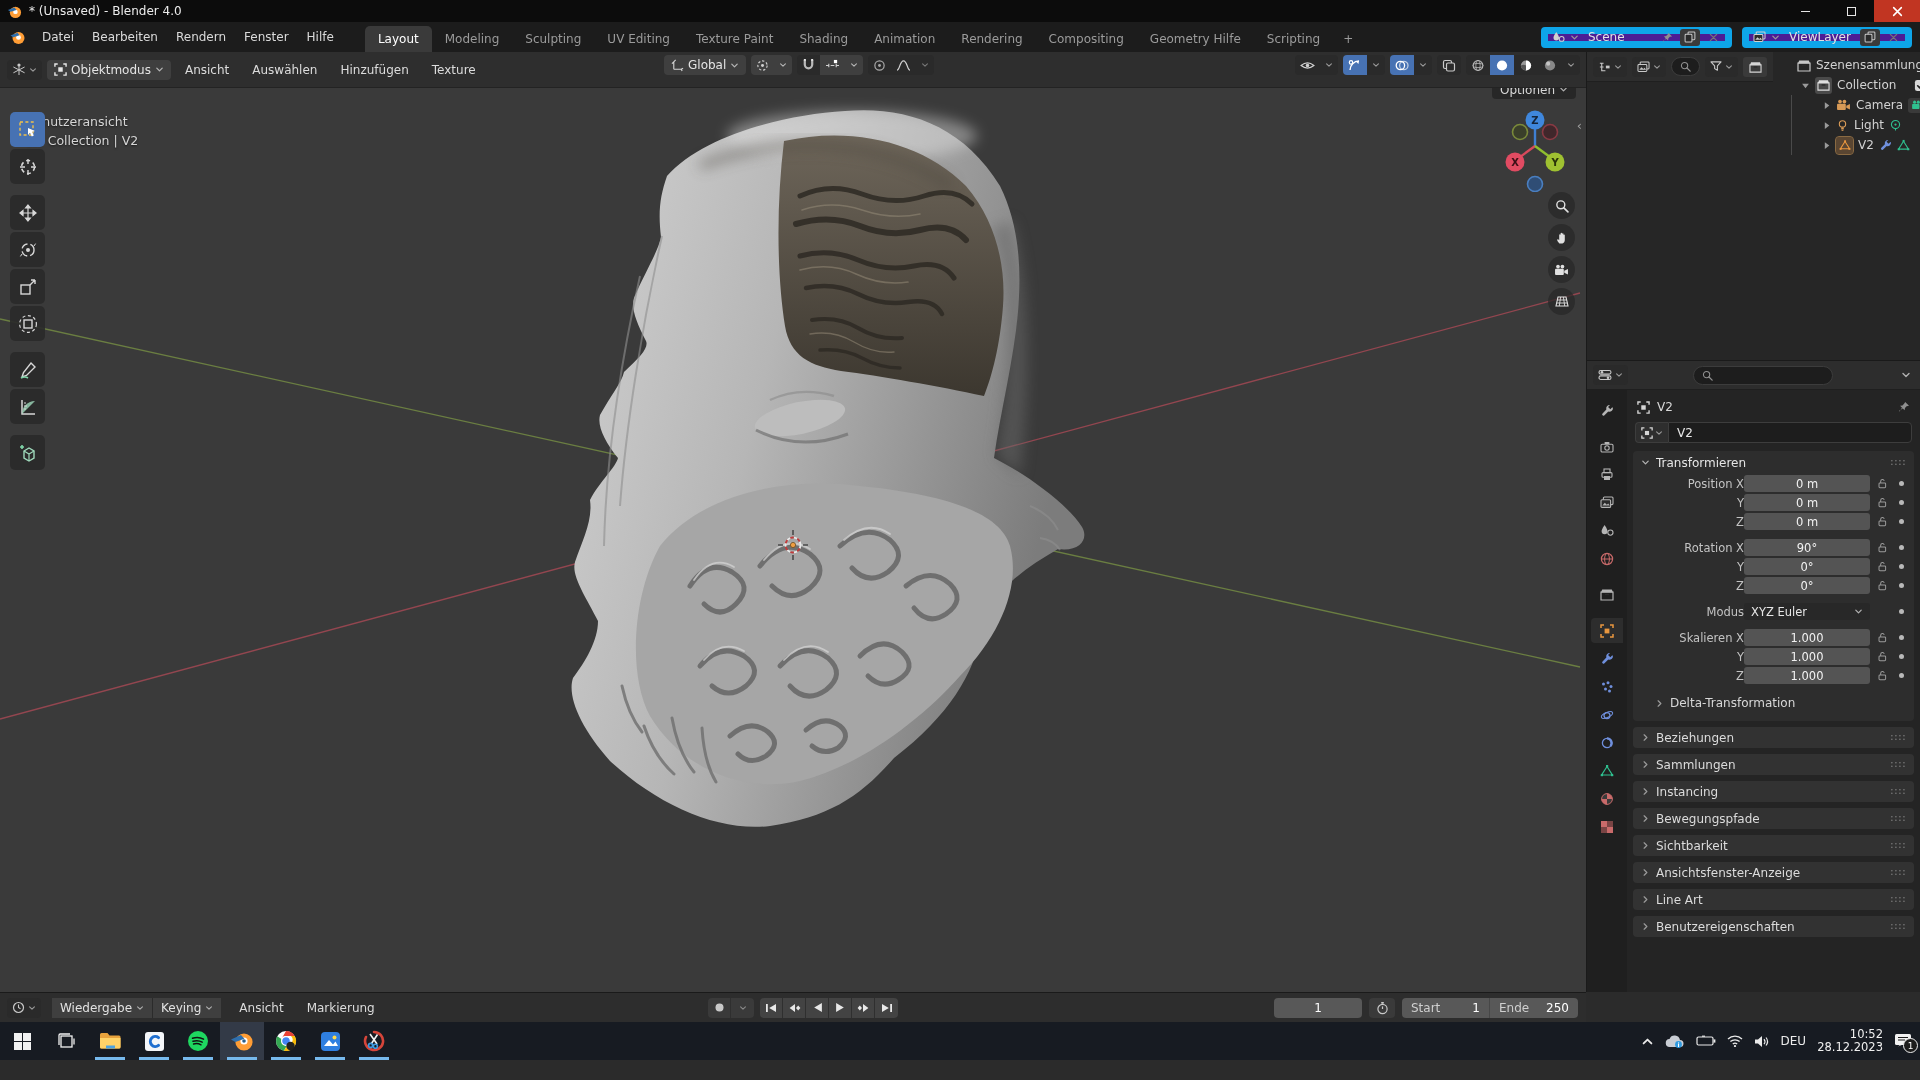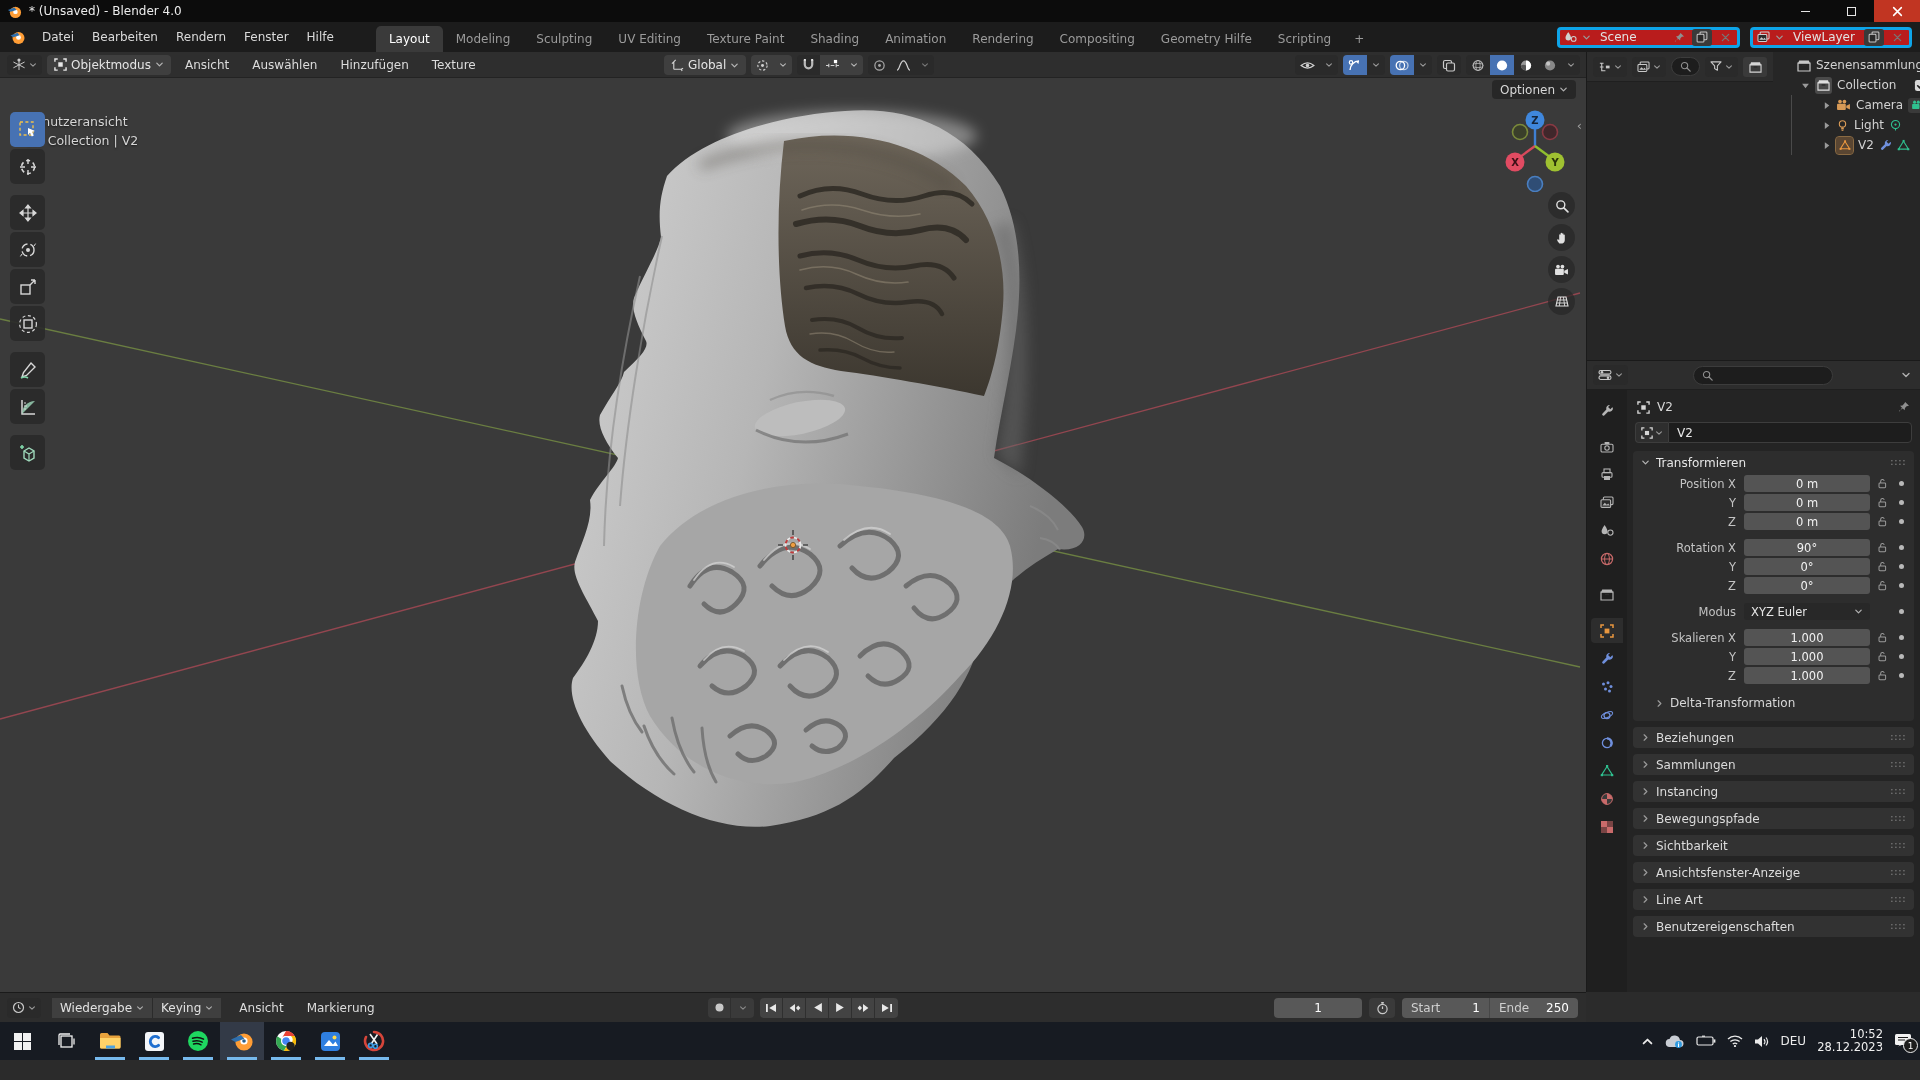--- a/index.html
+++ b/index.html
@@ -9,35 +9,35 @@
   svg{display:block}
   .ic{flex:0 0 auto}
   
   .titlebar{height:22px;background:#0c0c0c;display:flex;align-items:center;padding-left:7px;gap:7px;color:#ececec;font-size:12px}
   .wincontrols{margin-left:auto;display:flex;height:100%}
   .wcbtn{width:46px;height:100%;display:flex;align-items:center;justify-content:center;color:#e6e6e6}
   .wcbtn.close{background:#c13522}
   
   .topbar{height:30px;background:#1c1c1c;display:flex;align-items:center;padding:0 8px;position:relative}
   .menu-item{padding:0 9px;color:#dadada}
-  .tabs{display:flex;align-self:flex-end;height:26px;margin-left:33px}
+  .tabs{display:flex;align-self:flex-end;height:26px;margin-left:22px}
   .tab{display:flex;align-items:center;padding:0 13px;color:#9b9b9b;border-radius:5px 5px 0 0;font-size:12px}
   .tab.active{background:#3a3a3a;color:#fff}
   .tab.newtab{color:#9b9b9b;padding:0 10px}
   .topbar-right{margin-left:auto;display:flex;gap:10px;align-items:center}
-  .selpill{display:flex;align-items:center;background:#b91c1c;border:3px solid #0ea5e9;border-radius:4px;height:21px;padding:0 4px;gap:5px}
+  .selpill{display:flex;align-items:center;background:#4c1d95;border:7px solid #0ea5e9;border-radius:4px;height:21px;padding:0 4px;gap:5px}
   .selpill .lbl{color:#e2e2e2;padding:0 4px;min-width:70px}
   .mini-btn{display:flex;align-items:center;justify-content:center;width:20px;height:17px;background:#3a3a3a;border-radius:3px;color:#c7c7c7}
   .mini-plain{display:flex;align-items:center;justify-content:center;width:16px;color:#8f8f8f}
   
   .workarea{display:flex;height:940px}
   .viewport{position:relative;width:1586px;height:940px;background:#3a3a3a;overflow:hidden}
   .rightcol{width:334px;display:flex;flex-direction:column;border-left:1px solid #1a1a1a}
   
-  .vph{position:relative;height:26px;background:#2e2e2e;display:flex;align-items:center;padding:0 7px;z-index:6;border-bottom:1px solid #232323}
+  .vph{position:relative;height:36px;background:#2e2e2e;display:flex;align-items:center;padding:0 7px;z-index:6;border-bottom:1px solid #232323}
   .hgrp{display:flex;align-items:center;gap:5px}
   .hbtn{display:flex;align-items:center;gap:3px;background:#2a2a2a;border-radius:4px;height:20px;padding:0 5px;color:#cfcfcf}
   .pill{display:flex;align-items:center;gap:4px;background:#3f3f3f;border-radius:4px;height:20px;padding:0 7px;color:#e4e4e4}
   .seg{display:flex;height:20px;border-radius:4px;overflow:hidden}
   .seg>*{display:flex;align-items:center;justify-content:center;padding:0 5px;background:#2a2a2a;color:#c9c9c9}
   .seg>.lt{background:#3f3f3f}
   .seg>.on{background:#4772b3;color:#fff}
   .vmenu{padding:0 9px;color:#dcdcdc}
   .c-mid{position:absolute;left:664px;top:3px}
   .c-right{position:absolute;right:6px;top:3px}
@@ -74,21 +74,21 @@
   .pcontent{flex:1;padding:6px 0;overflow:hidden;background:#242424}
   .crumb{display:flex;align-items:center;gap:7px;padding:4px 10px;color:#d8d8d8}
   .namefield{display:flex;align-items:center;gap:0;margin:4px 8px 8px}
   .nf-icon{display:flex;align-items:center;gap:2px;background:#2e2e2e;border:1px solid #3d3d3d;border-right:none;border-radius:4px 0 0 4px;height:21px;padding:0 5px;color:#cfcfcf}
   .nf-input{flex:1;background:#1d1d1d;border:1px solid #3d3d3d;border-radius:0 4px 4px 0;height:21px;display:flex;align-items:center;padding:0 8px;color:#e8e8e8}
   .panel{background:#2d2d2d;border-radius:4px;margin:0 6px 6px;padding-bottom:8px}
   .panel-h{display:flex;align-items:center;gap:6px;height:23px;padding:0 8px;color:#e6e6e6}
   .panel-h .sp{flex:1}
   .prow{display:flex;align-items:center;height:19px;padding:0 6px 0 12px}
   .prow.gap{margin-top:7px}
-  .plabel{flex:1;text-align:right;margin-right:8px;color:#c3c3c3;font-size:11.5px;white-space:nowrap}
+  .plabel{flex:1;text-align:right;color:#c3c3c3;font-size:11.5px;white-space:nowrap}
   .pfield{flex:0 0 126px;height:17px;background:#545454;border-radius:3px;display:flex;align-items:center;justify-content:center;color:#f2f2f2;font-size:11.5px}
   .pfield.dd{background:#282828;justify-content:space-between;padding:0 7px;color:#e6e6e6}
   .plock{width:24px;display:flex;justify-content:center;color:#9a9a9a}
   .pdot{width:14px;display:flex;justify-content:center;align-items:center}
   .pdot i{width:5px;height:5px;border-radius:50%;background:#b9b9b9}
   .subpanel{display:flex;align-items:center;gap:6px;height:20px;margin:8px 10px 0 22px;color:#d8d8d8}
   .cpanel{display:flex;align-items:center;gap:6px;height:21px;background:#323232;border-radius:4px;margin:0 6px 6px;padding:0 8px;color:#dcdcdc}
   .cpanel .sp{flex:1}
   .gripc{color:#7e7e7e}
   

